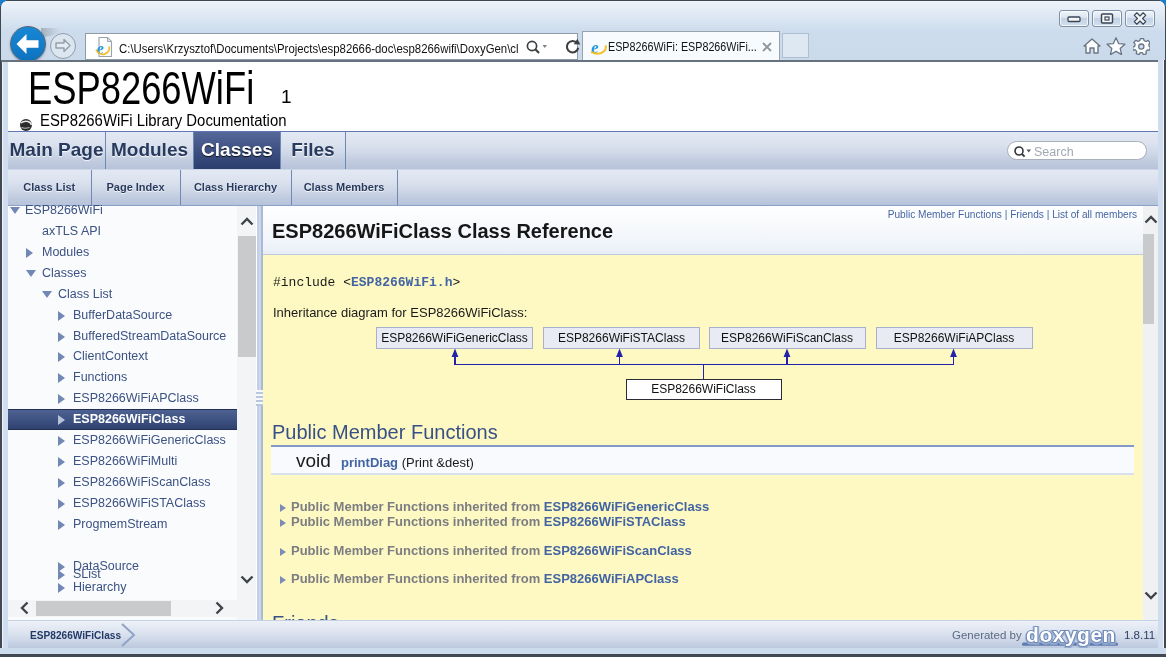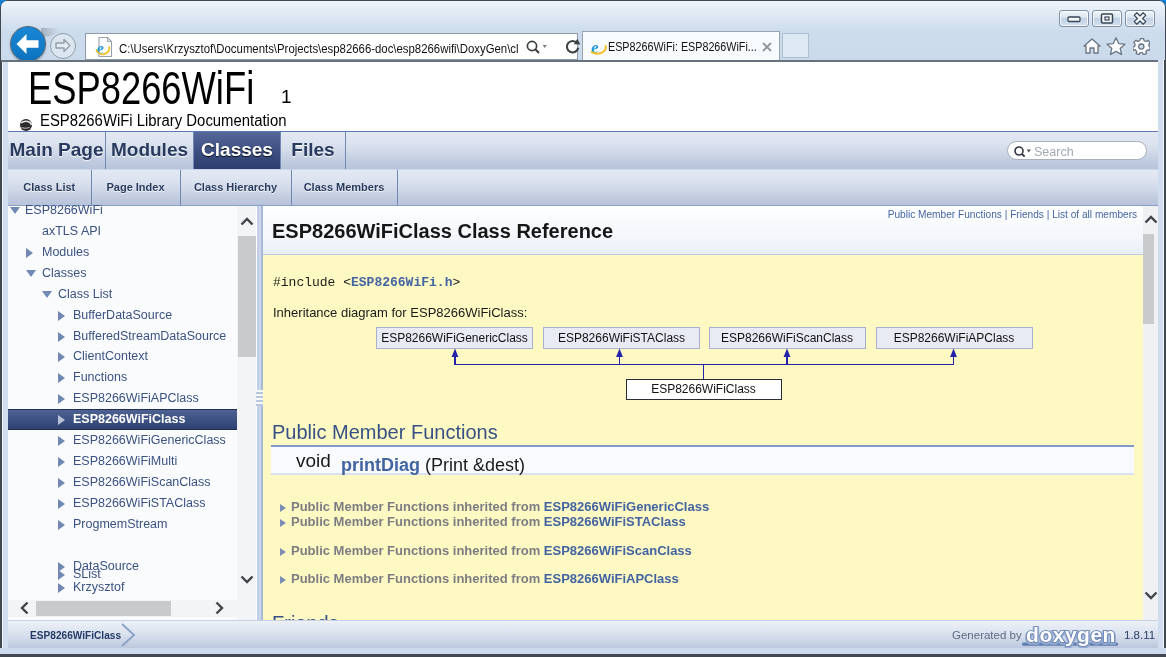--- a/index.html
+++ b/index.html
@@ -74,21 +74,21 @@
 #summary { position:absolute; right:6px; top:1.5px; transform:scaleX(0.92); transform-origin:right top; font-size:11px; color:#4665a2; }
 #ctitle { position:absolute; left:9px; top:14px; font-size:20px; font-weight:bold; color:#161616; }
 #inclline { position:absolute; left:10px; top:69px; font-family:"Liberation Mono",monospace; font-size:13px; color:#1a1a1a; }
 #inhlabel { position:absolute; left:10px; top:99px; font-size:13px; color:#1a1a1a; }
 .dbox { position:absolute; height:21.5px; background:#e9ebf4; border:1px solid #a9b0cb; display:flex; align-items:center; justify-content:center; font-size:12px; color:#111; }
 .dbox.white { background:#fff; border:1px solid #2a2e34; }
 #grpheader1 { position:absolute; left:9px; top:214.5px; font-size:20px; color:#375186; }
 #grpline1 { position:absolute; left:8px; top:239px; width:863px; height:1.5px; background:#8299c8; }
 #memrow { position:absolute; left:8px; top:241px; width:863px; height:28px; background:#f8fafd; border-bottom:2px solid #d9e1f1; }
 #memrow .vd { position:absolute; left:25px; top:3px; font-size:19px; color:#1a1a1a; }
-#memrow .pd { position:absolute; left:70px; top:7.5px; font-size:18px; }
+#memrow .pd { position:absolute; left:70px; top:7.5px; font-size:13px; }
 .inhrow { position:absolute; left:17px; font-size:13px; font-weight:bold; color:#7b7d82; white-space:nowrap; }
 .inhrow .lk { color:#4264a2; }
 .inhtri { width:0; height:0; border-top:4.5px solid transparent; border-bottom:4.5px solid transparent; border-left:6px solid #7a8db6; display:inline-block; margin-right:5px; vertical-align:-1px; }
 #friends { position:absolute; left:9px; top:406px; font-size:20px; color:#375186; }
 a { text-decoration:none; }
 .blk { color:#4264a2; font-weight:bold; }
 
 #navpath { position:absolute; left:8px; top:620px; width:1150px; height:28px;
   background:linear-gradient(180deg,#edf1f8 0%,#d9e1ee 50%,#bcc8de 100%); border-top:1px solid #c6d1e3; }
 #crumb { position:absolute; left:22px; top:7.5px; font-size:11px; font-weight:bold; color:#243a66; transform:scaleX(0.92); transform-origin:left top; }
@@ -265,21 +265,21 @@
 <div class="trow" style="left:8px;top:534.8px;width:229px;margin-top:29px;">
     <span class="tri-r" style="position:absolute;left:50px;top:6px;border-left-color:#7288b4;"></span>
     <span style="position:absolute;left:65px;top:3px;">SList</span>
   </div>
 <div class="trow" style="left:8px;top:555.7px;width:229px;">
     <span class="tri-r" style="position:absolute;left:50px;top:6px;border-left-color:#7288b4;"></span>
     <span style="position:absolute;left:65px;top:3px;">DataSource</span>
   </div>
 <div class="trow" style="left:8px;top:576.6px;width:229px;">
     <span class="tri-r" style="position:absolute;left:50px;top:6px;border-left-color:#7288b4;"></span>
-    <span style="position:absolute;left:65px;top:3px;">Krzysztof</span>
+    <span style="position:absolute;left:65px;top:3px;">Hierarchy</span>
   </div>
 
 <div class="sbtrack" style="left:237px;top:206px;width:20px;height:414px;"></div>
 <div class="sbthumb" style="left:238px;top:236px;width:18px;height:121px;"></div>
 <svg style="position:absolute;left:240px;top:216px;" width="14" height="12" viewBox="0 0 14 12">
     <path d="M1.5 8.5 L7 3 L12.5 8.5" fill="none" stroke="#3f444a" stroke-width="2.4"></path>
   </svg>
 <svg style="position:absolute;left:240px;top:573px;" width="14" height="12" viewBox="0 0 14 12">
     <path d="M1.5 3.5 L7 9 L12.5 3.5" fill="none" stroke="#3f444a" stroke-width="2.4"></path>
   </svg>

